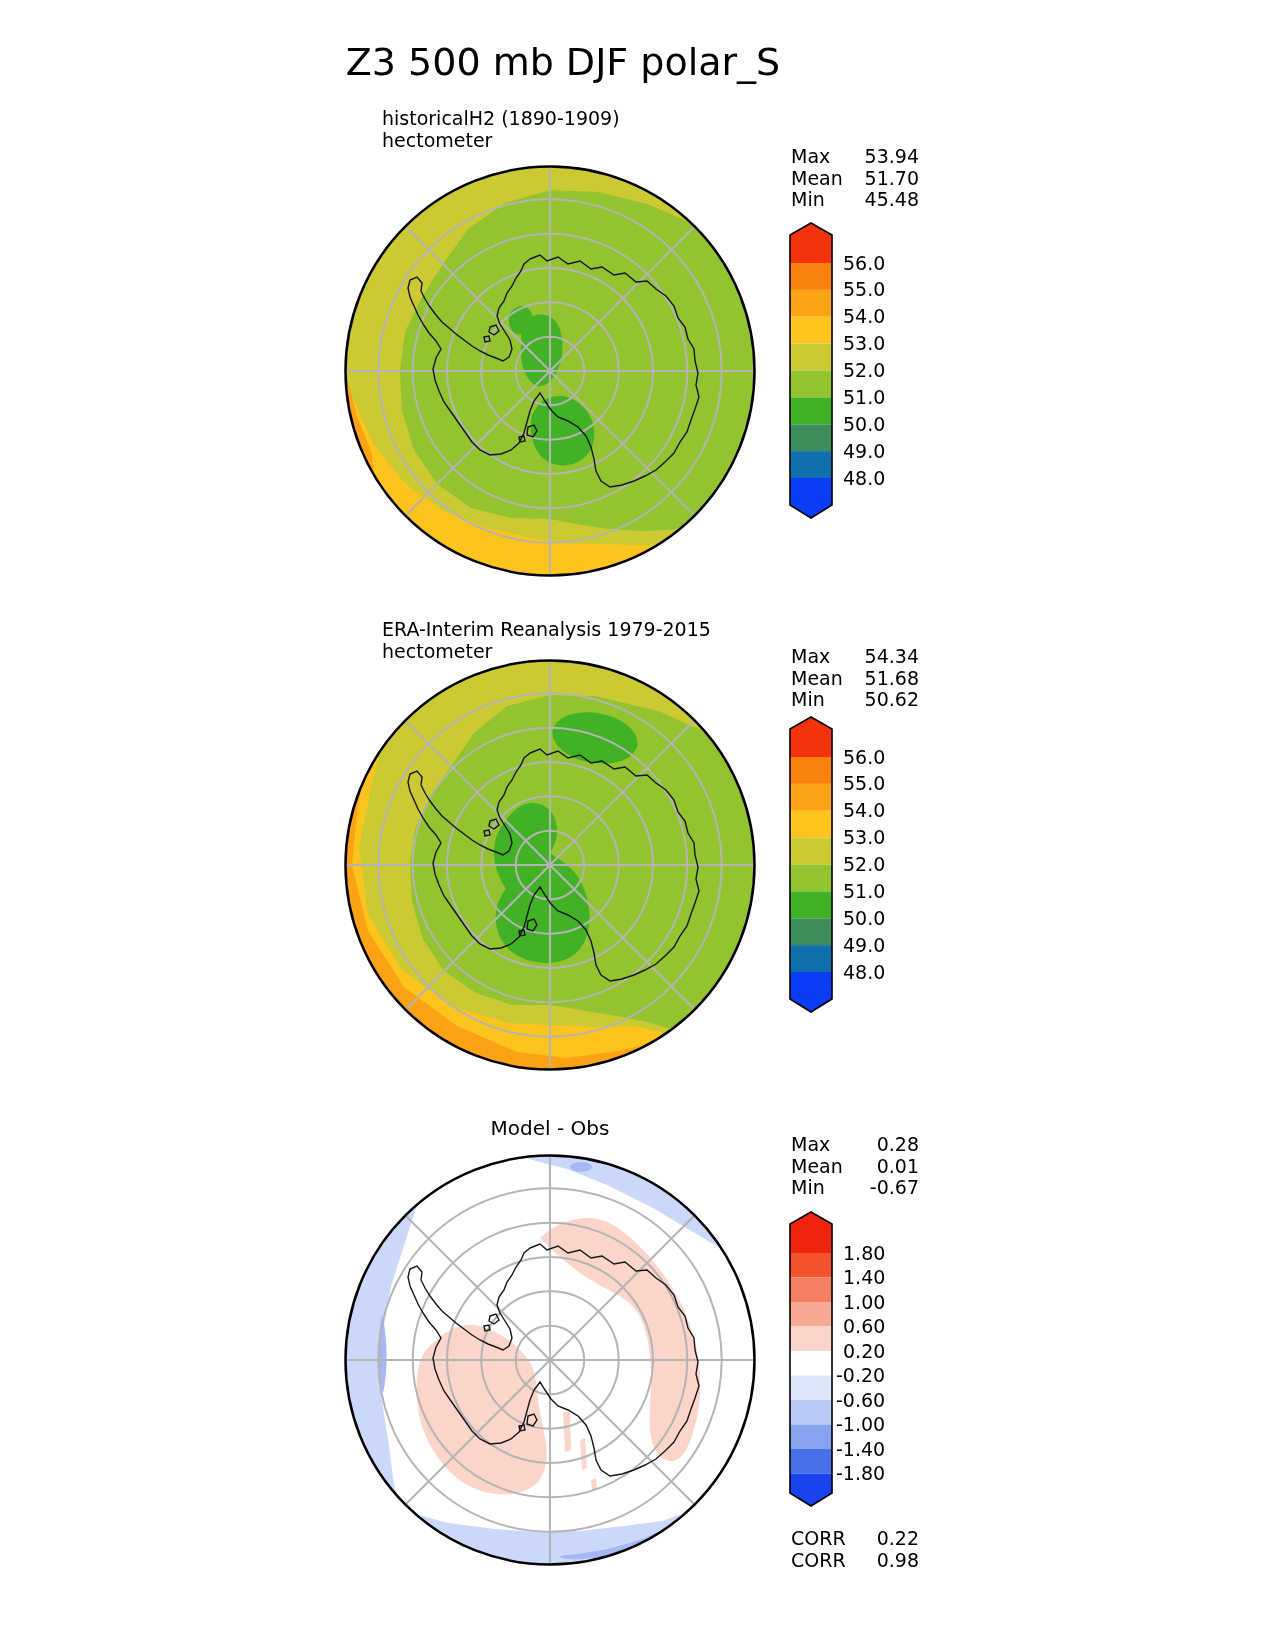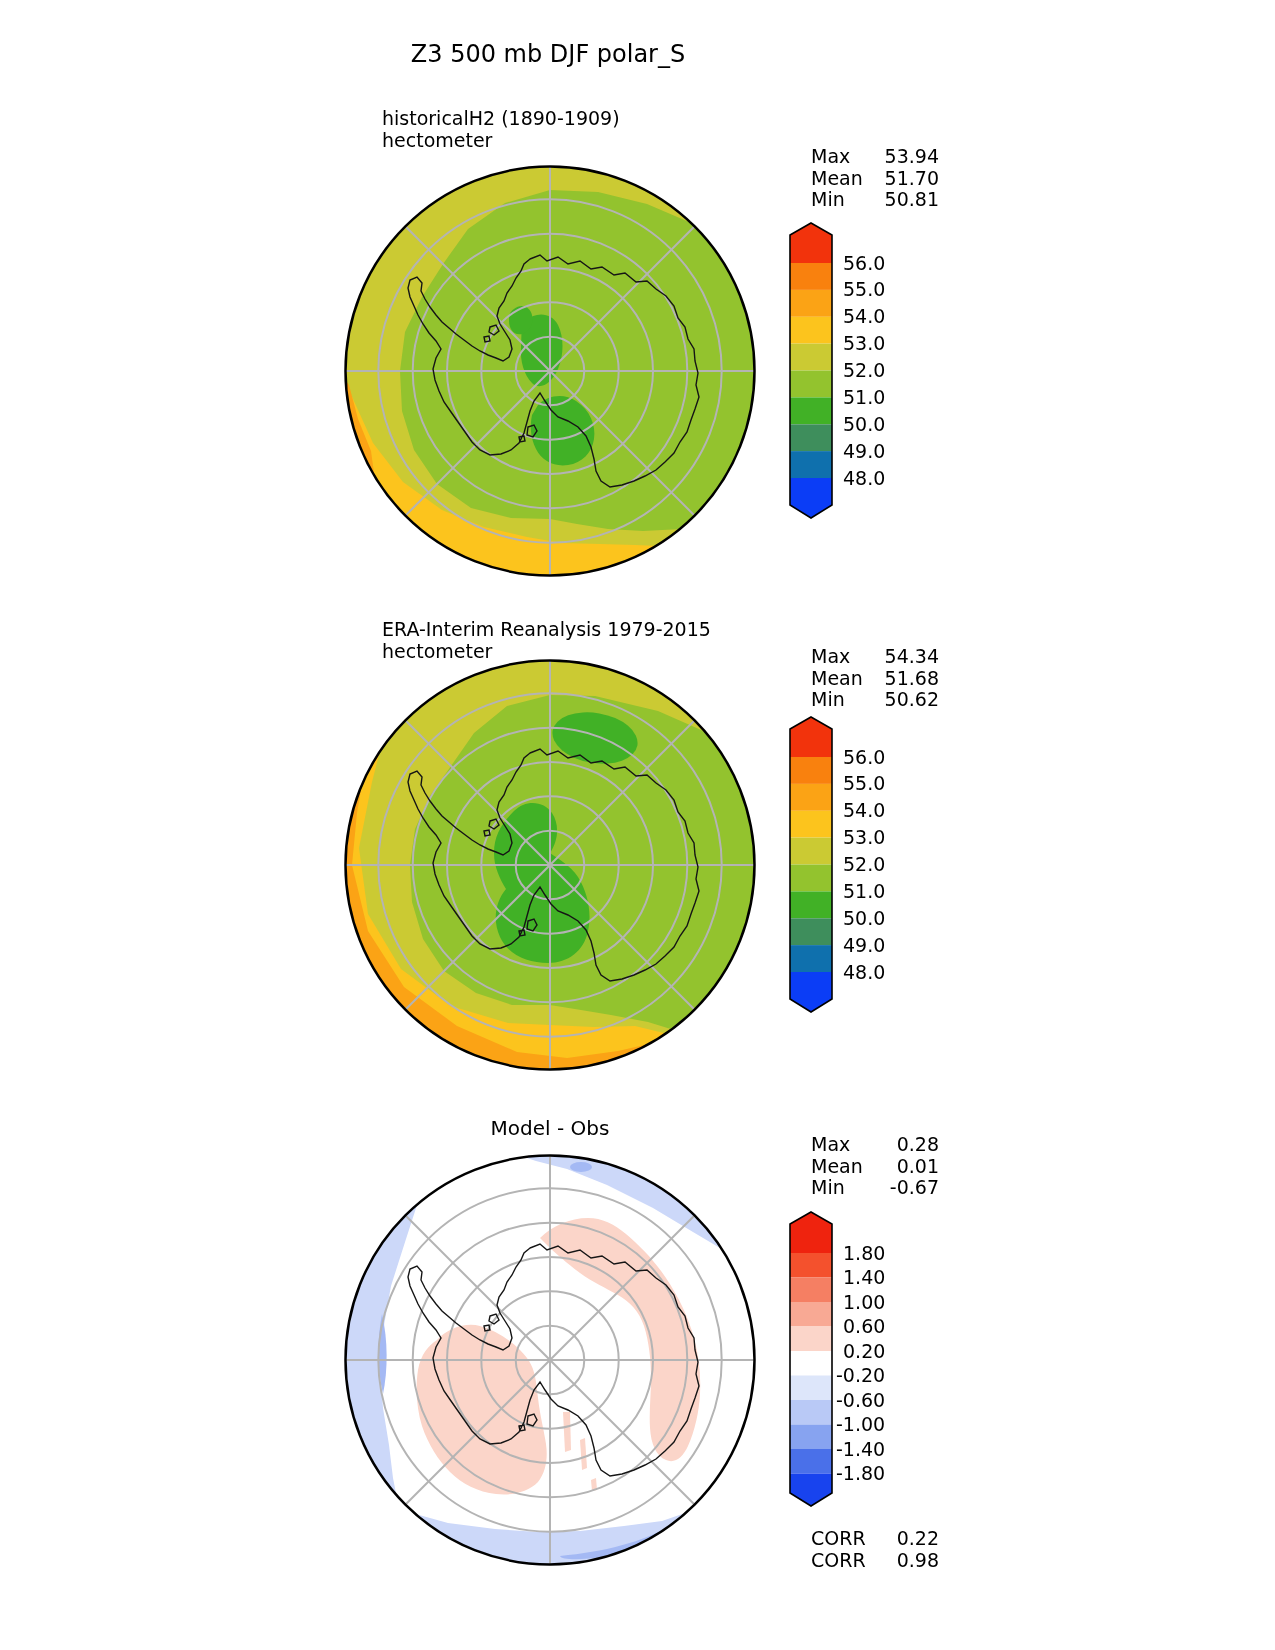--- a/index.html
+++ b/index.html
@@ -1,23 +1,23 @@
 <!DOCTYPE html>
 <html><head>
 <meta charset="utf-8">
 <style>
   html,body{margin:0;padding:0;}
   body{
     width:1275px;height:1650px;background:#ffffff;position:relative;
     font-family:"DejaVu Sans","Liberation Sans",sans-serif;color:#000;
   }
   .abs{position:absolute;}
-  .main-title{left:148px;top:40px;width:800px;text-align:center;font-size:24px;}
+  .main-title{left:163px;top:40px;width:800px;text-align:center;font-size:38px;}
   .panel-label{left:334px;font-size:19px;line-height:22px;margin-left:48px;}
-  .stats{left:791px;width:128px;font-size:19px;line-height:21.5px;margin-left:20px;}
+  .stats{left:791px;width:128px;font-size:19px;line-height:21.5px;}
   .srow{display:flex;justify-content:space-between;}
   .sval{text-align:right;}
   .panel3-title{left:350px;top:1116px;width:400px;text-align:center;font-size:20px;}
   svg{position:absolute;display:block;}
   text{font-family:"DejaVu Sans","Liberation Sans",sans-serif;}
 </style>
 </head>
 <body>
 
 <div class="abs main-title">Z3 500 mb DJF polar_S</div>
@@ -31,21 +31,21 @@
   <div class="srow">
     <span>Max</span>
     <span class="sval">53.94</span>
   </div>
   <div class="srow">
     <span>Mean</span>
     <span class="sval">51.70</span>
   </div>
   <div class="srow">
     <span>Min</span>
-    <span class="sval">50.81</span>
+    <span class="sval">45.48</span>
   </div>
 </div>
 
 <svg style="left:344px;top:165px" width="412" height="412" viewBox="0 0 412 412">
   <defs>
     <clipPath id="mapclip">
         <circle cx="206" cy="206" r="204.5"></circle>
       </clipPath>
   </defs>
   <g clip-path="url(#mapclip)">

